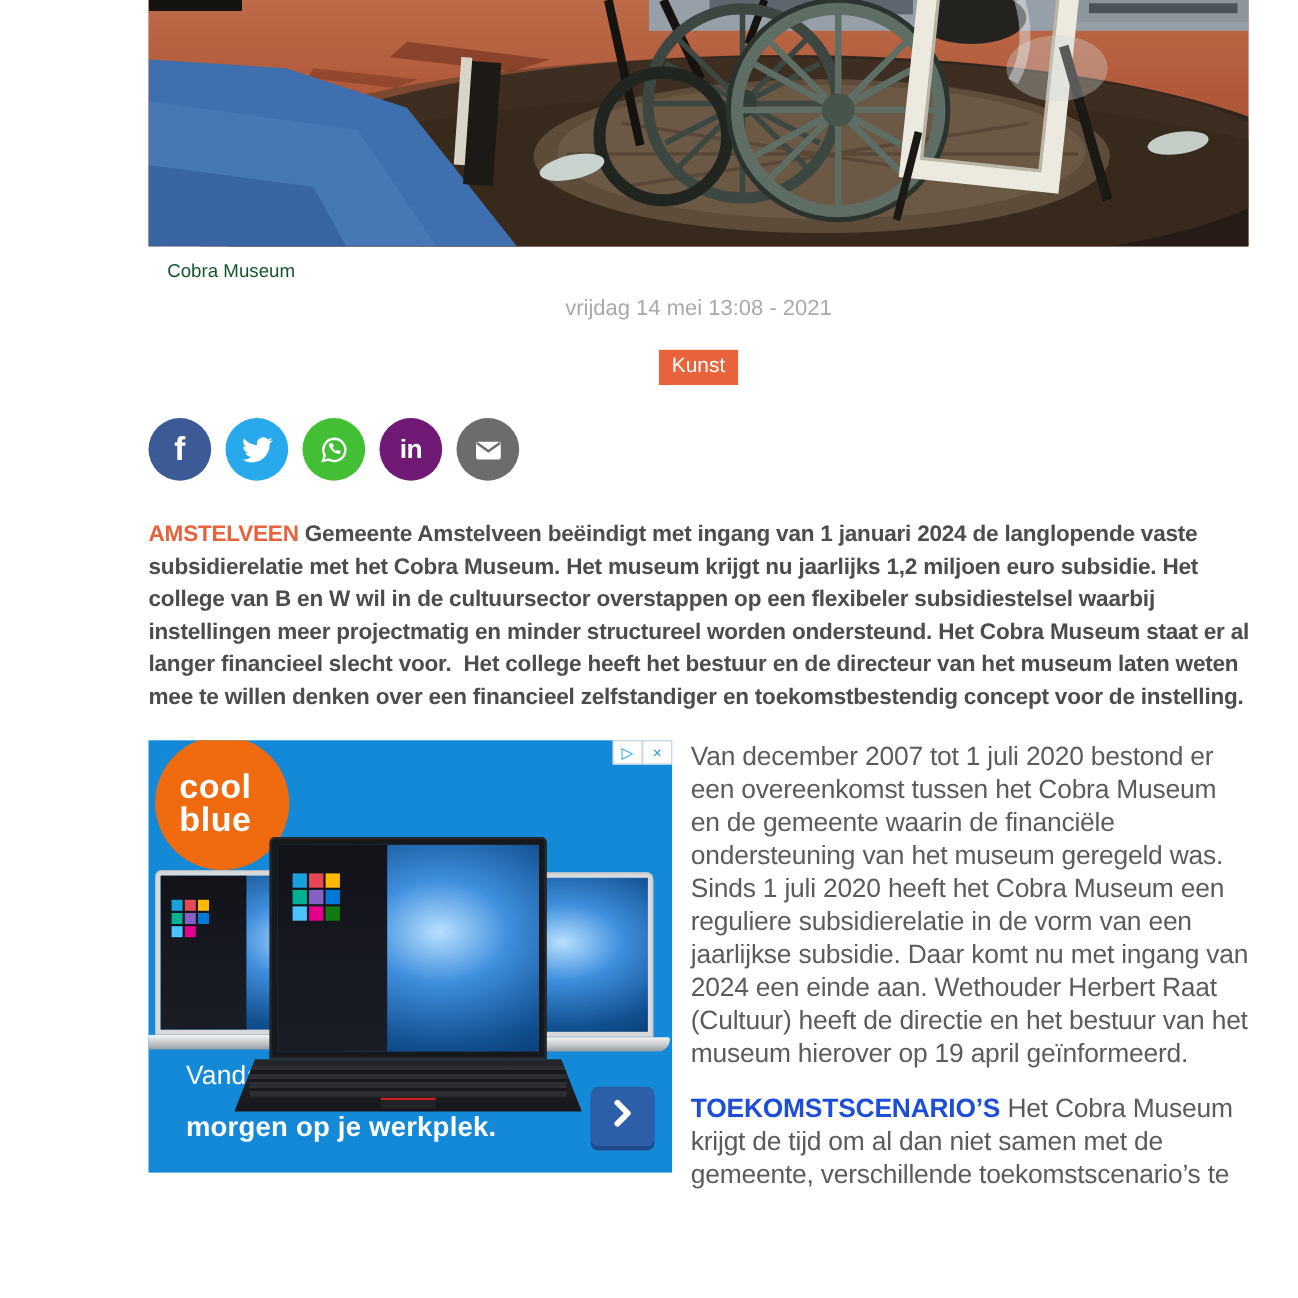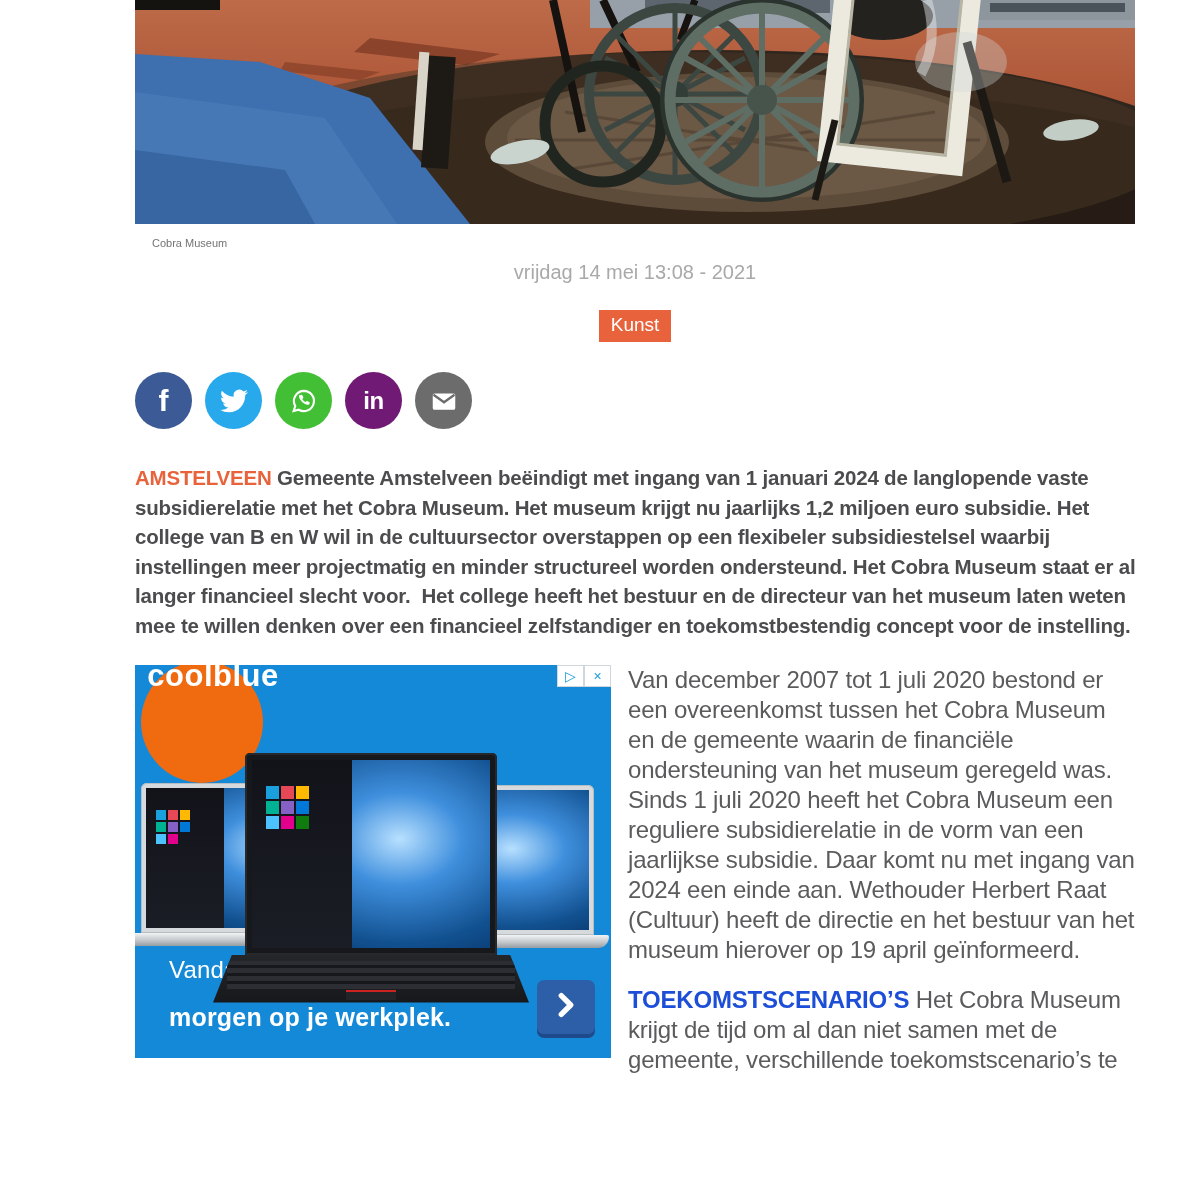--- a/index.html
+++ b/index.html
@@ -7,21 +7,21 @@
   }
   *{box-sizing:border-box; margin:0; padding:0;}
   html,body{width:1180px;height:1180px;overflow:hidden;background:#fff;
     font-family:"Liberation Sans", sans-serif;}
   .content{width:1000px;margin-left:135px;}
 
   
   figure.hero{width:1000px;}
   .hero-photo{width:1000px;height:224px;overflow:hidden;position:relative;background:#a85236;}
   .hero-photo svg{display:block;width:100%;height:100%;}
-  figcaption{margin-top:13px;padding-left:17px;font-size:11px;color:#737373;}
+  figcaption{margin-top:13px;padding-left:17px;font-size:17px;color:#14532d;}
 
   
   h1{margin-top:24px;color:#141414;font-size:39px;line-height:46px;font-weight:700;
      letter-spacing:-1.2px;}
   .meta{margin-top:12px;display:flex;align-items:center;gap:26px;flex-direction:column;}
   .date{font-size:20px;color:#a9a9a9;}
   .badge{background:var(--accent-orange);color:#fff;font-size:19px;padding:4px 12px 6px;}
 
   
   .share{margin-top:30px;display:flex;gap:13px;}
@@ -39,21 +39,21 @@
   
   .columns{margin-top:24px;display:flex;gap:17px;align-items:flex-start;}
   .col-right{width:507px;font-size:24px;line-height:30px;color:#5b5b5d;letter-spacing:-.2px;}
   .col-right p + p{margin-top:20px;}
   .col-right strong{color:#1d4ed8;text-align:center;}
 
   
   .ad{position:relative;width:476px;height:393px;background:var(--ad-blue);overflow:hidden;
       flex:none;cursor:pointer;}
   .cb-circle{position:absolute;left:6px;top:-4px;width:122px;height:122px;border-radius:50%;
-      background:var(--coolblue-orange);display:flex;flex-direction:row;justify-content:center;
+      background:var(--coolblue-orange);display:flex;flex-direction:column;justify-content:center;
       padding-left:22px;}
   .cb-circle .cb-line{color:#fff;font-weight:700;font-size:31px;line-height:30px;letter-spacing:.5px;}
   .adchoices{position:absolute;top:0;right:0;display:flex;}
   .adchoice{width:27px;height:22px;background:#fff;border:1px solid #cfd7dc;color:#1a9fd8;
       font-size:14px;line-height:20px;text-align:center;cursor:pointer;}
 
   
   .laptop{position:absolute;}
   .lap-screen{position:relative;border-radius:6px 6px 0 0;}
   .silver .lap-screen{background:#d7dadd;padding:5px;box-shadow:0 0 0 1px #b8bdc1 inset;}

